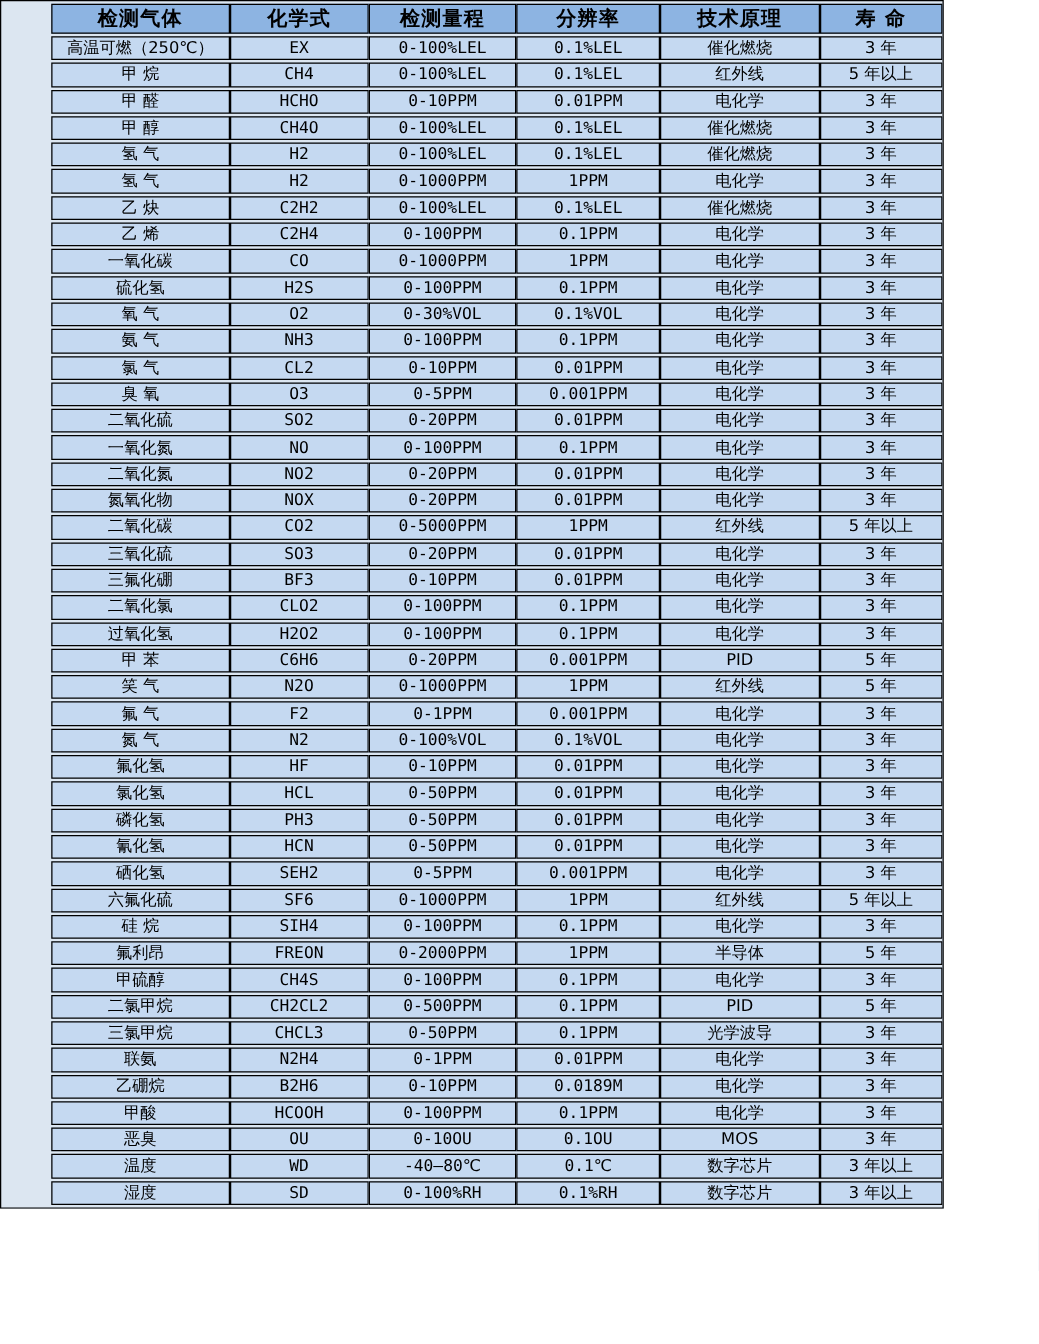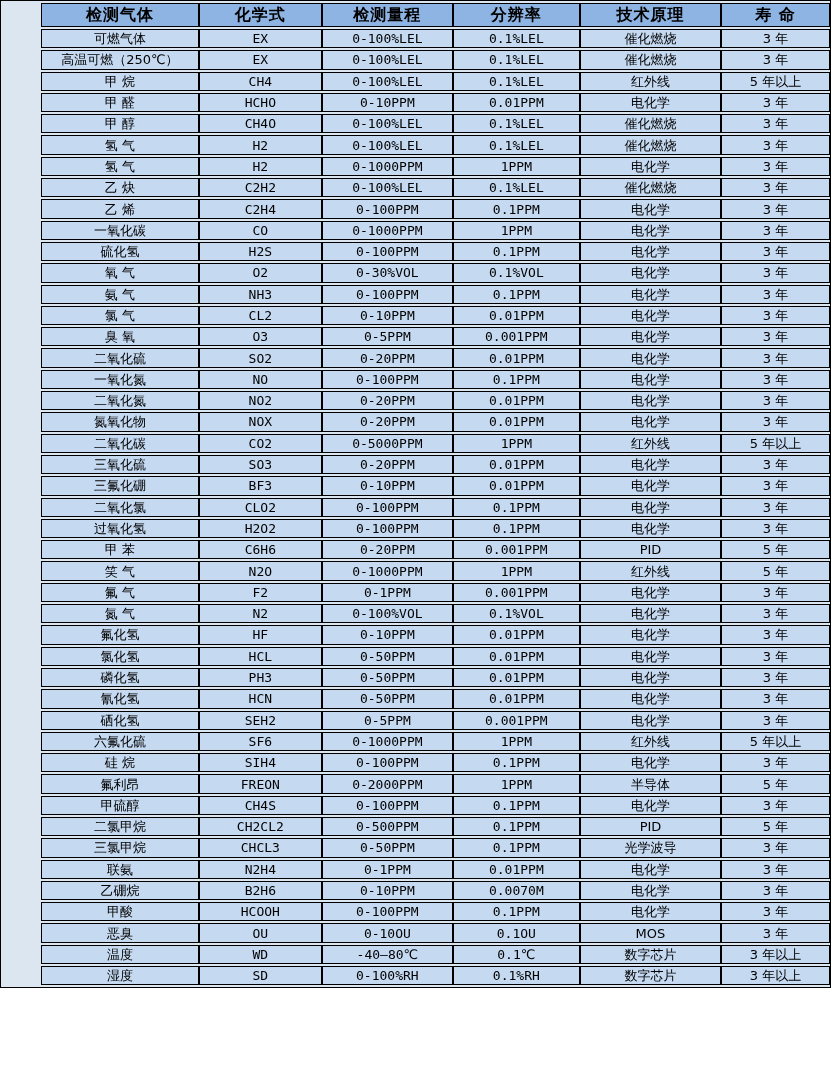--- a/index.html
+++ b/index.html
@@ -5,21 +5,21 @@
   :root{
     --header-bg:#8db4e2;
     --row-bg:#c5d9f1;
     --gap-bg:#dce6f1;
     --border:#000000;
     --text:#000000;
   }
   html,body{margin:0;padding:0;background:#ffffff;}
   body{width:831px;font-family:"DejaVu Sans",sans-serif;color:var(--text);}
   table{
-    width:831px;
+    width:755px;
     table-layout:fixed;
     border-collapse:separate;
     border-spacing:0 2px;
     background:var(--gap-bg);
     border:1px solid var(--border);
     padding-left:40px;
   }
   th,td{
     border:1px solid var(--border);
     text-align:center;
@@ -63,28 +63,20 @@
       <th>检测气体</th>
       <th>化学式</th>
       <th>检测量程</th>
       <th>分辨率</th>
       <th>技术原理</th>
       <th>寿 命</th>
     </tr>
   </thead>
   <tbody>
       <tr>
-    <td class="gas">可燃气体</td>
-    <td>EX</td>
-    <td>0-100%LEL</td>
-    <td>0.1%LEL</td>
-    <td class="gas">催化燃烧</td>
-    <td class="gas">3 年</td>
-  </tr>
-      <tr>
     <td class="gas">高温可燃（250℃）</td>
     <td>EX</td>
     <td>0-100%LEL</td>
     <td>0.1%LEL</td>
     <td class="gas">催化燃烧</td>
     <td class="gas">3 年</td>
   </tr>
       <tr>
     <td class="gas">甲 烷</td>
     <td>CH4</td>
@@ -386,21 +378,21 @@
     <td>N2H4</td>
     <td>0-1PPM</td>
     <td>0.01PPM</td>
     <td class="gas">电化学</td>
     <td class="gas">3 年</td>
   </tr>
       <tr>
     <td class="gas">乙硼烷</td>
     <td>B2H6</td>
     <td>0-10PPM</td>
-    <td>0.0070M</td>
+    <td>0.0189M</td>
     <td class="gas">电化学</td>
     <td class="gas">3 年</td>
   </tr>
       <tr>
     <td class="gas">甲酸</td>
     <td>HCOOH</td>
     <td>0-100PPM</td>
     <td>0.1PPM</td>
     <td class="gas">电化学</td>
     <td class="gas">3 年</td>

